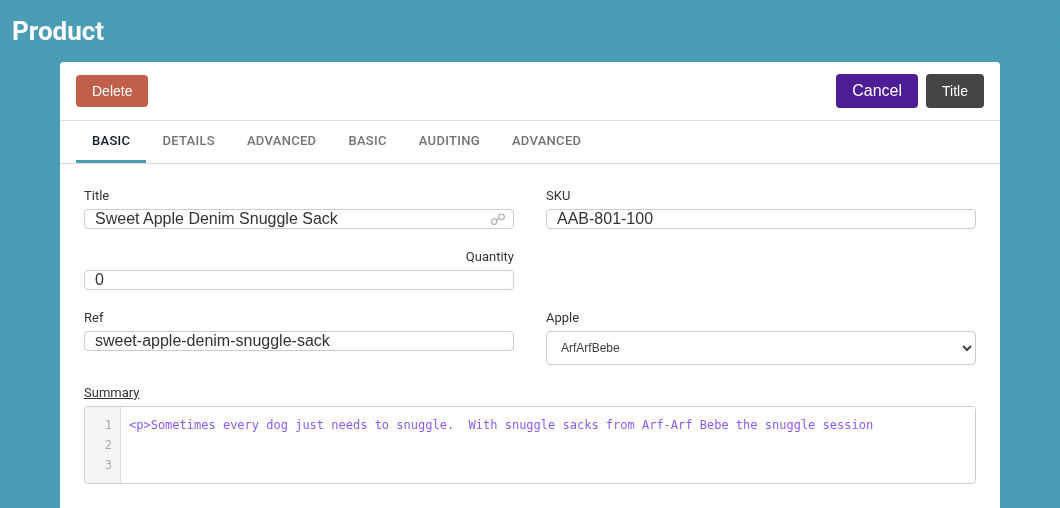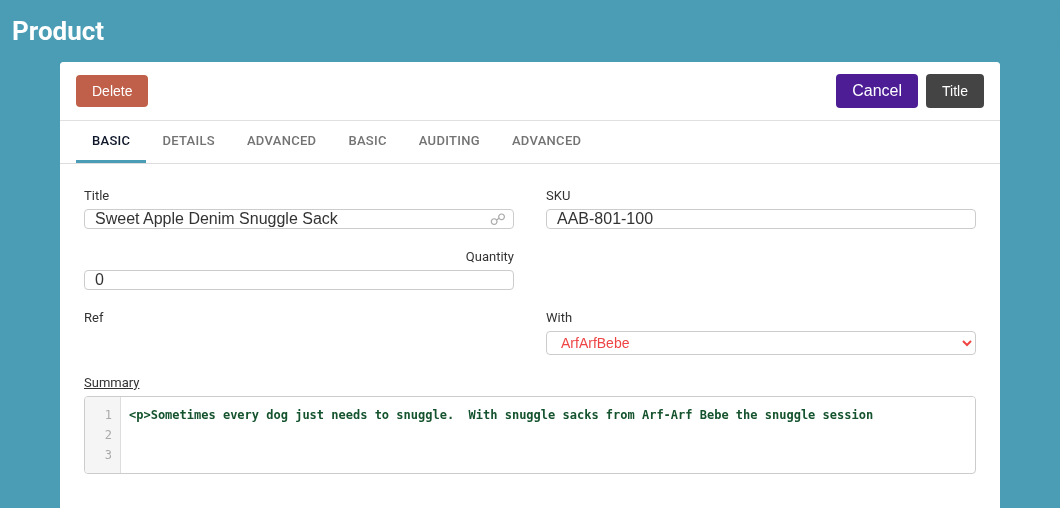--- a/index.html
+++ b/index.html
@@ -129,23 +129,23 @@
       position: absolute;
       right: 8px;
       top: 50%;
       transform: translateY(-50%);
       color: #aaa;
       font-size: 16px;
     }
     .form-select {
       border: 1px solid #ccc;
       border-radius: 4px;
-      padding: 2px 10px;
-      font-size: 14px;
-      color: #ef4444;
+      padding: 8px 10px;
+      font-size: 12px;
+      color: #404040;
       outline: none;
       width: 100%;
       background-color: white;
       appearance: auto;
     }
     .summary-editor {
       border: 1px solid #ccc;
       border-radius: 4px;
       overflow: hidden;
       display: flex;
@@ -164,26 +164,25 @@
       color: #aaa;
       line-height: 20px;
       font-family: monospace;
     }
     .summary-textarea {
       border: none;
       outline: none;
       padding: 8px;
       font-size: 12px;
       font-family: monospace;
-      color: #14532d;
+      color: #8b5cf6;
       resize: none;
       flex: 1;
       line-height: 20px;
       height: 64px;
-      font-weight: bold;
     }
   </style>
 </head>
 <body>
 
 <div class="header">
   <h1 class="header-title">Product</h1>
 </div>
 
 <div class="content-area">
@@ -223,23 +222,24 @@
     <div class="form-row">
       <div class="form-group" style="max-width: calc(50% - 16px); align-items: flex-end;">
         <label class="form-label">Quantity</label>
         <input type="text" class="form-input" value="0" style="">
       </div>
     </div>
 
     <div class="form-row">
       <div class="form-group">
         <label class="form-label">Ref</label>
-      </div>
-      <div class="form-group">
-        <label class="form-label">With</label>
+        <input type="text" class="form-input" value="sweet-apple-denim-snuggle-sack" style="">
+      </div>
+      <div class="form-group">
+        <label class="form-label">Apple</label>
         <select class="form-select">
           <option>ArfArfBebe</option>
           <option>Option2</option>
         </select>
       </div>
     </div>
 
     <div class="form-row" style="flex-direction: column; gap: 0;">
       <label class="form-label" style="margin-bottom: 6px; text-decoration: underline;">Summary</label>
       <div class="summary-editor">

